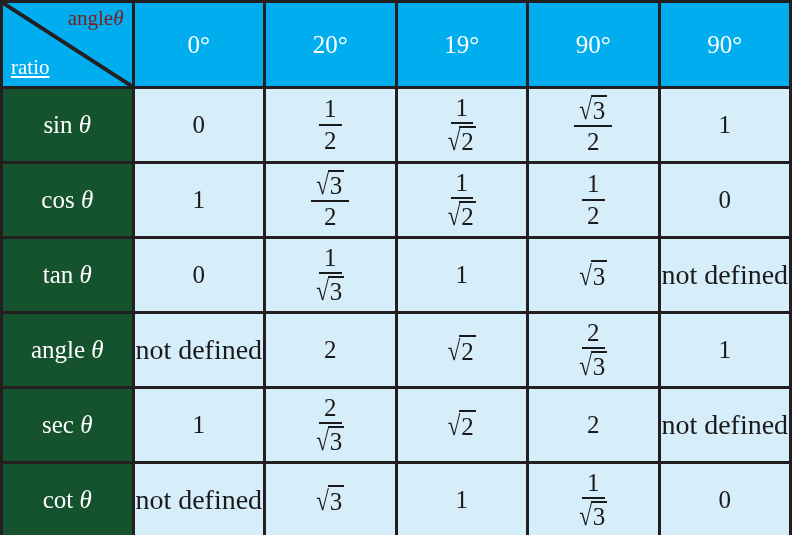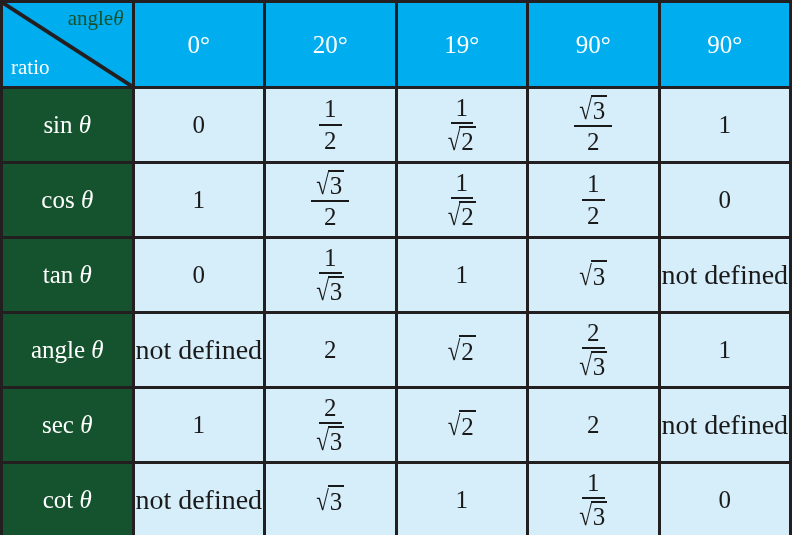--- a/index.html
+++ b/index.html
@@ -61,33 +61,34 @@
     position: absolute;
     inset: 0;
     width: 100%;
     height: 100%;
     display: block;
   }
   .corner .angle-label {
     position: absolute;
     right: 8px;
     top: 3px;
-    color: #14532d;
+    color: #7f1d1d;
     font-size: 21px;
     white-space: nowrap;
     z-index: 2;
   }
   .corner .ratio-label {
     position: absolute;
     left: 8px;
     bottom: 6px;
     color: #ffffff;
     font-size: 21px;
     white-space: nowrap;
     z-index: 2;
+    text-decoration: underline;
   }
 
   .theta { font-style: italic; }
 
   
   .frac {
     display: inline-flex;
     flex-direction: column;
     align-items: center;
     justify-content: center;

